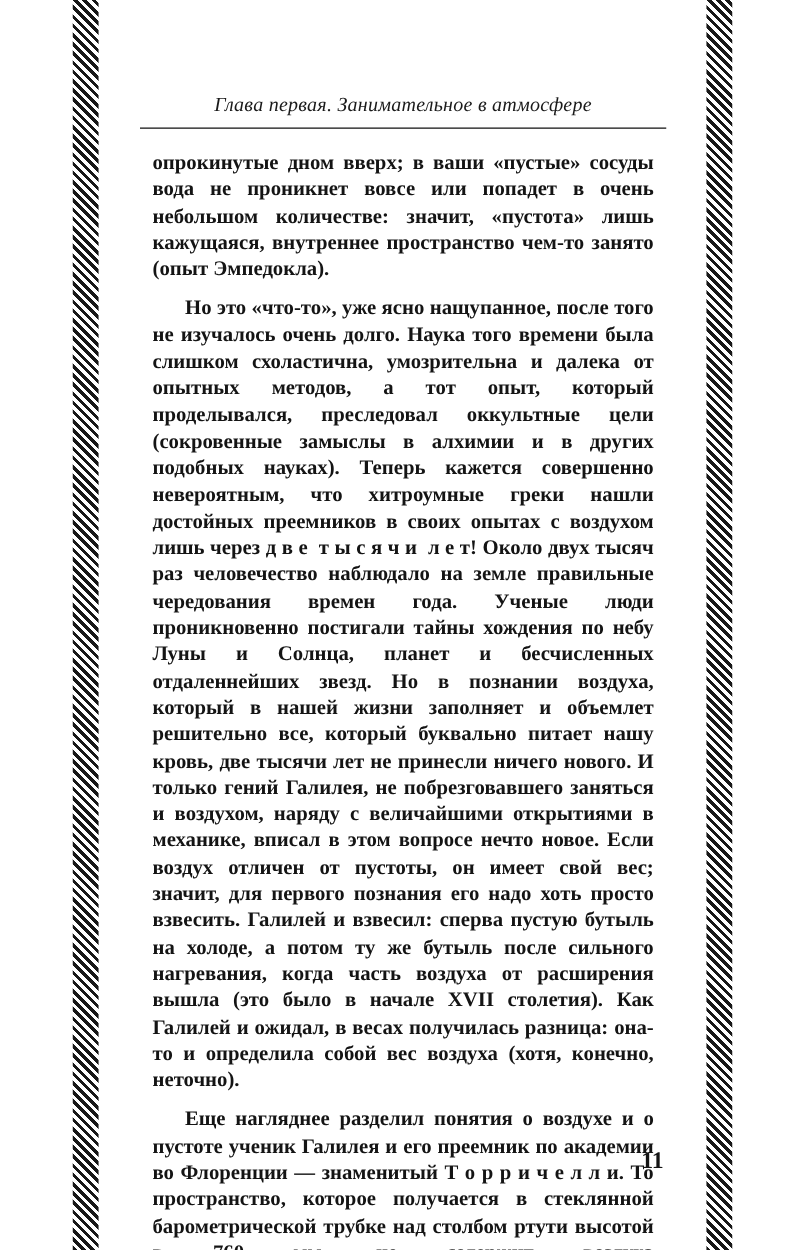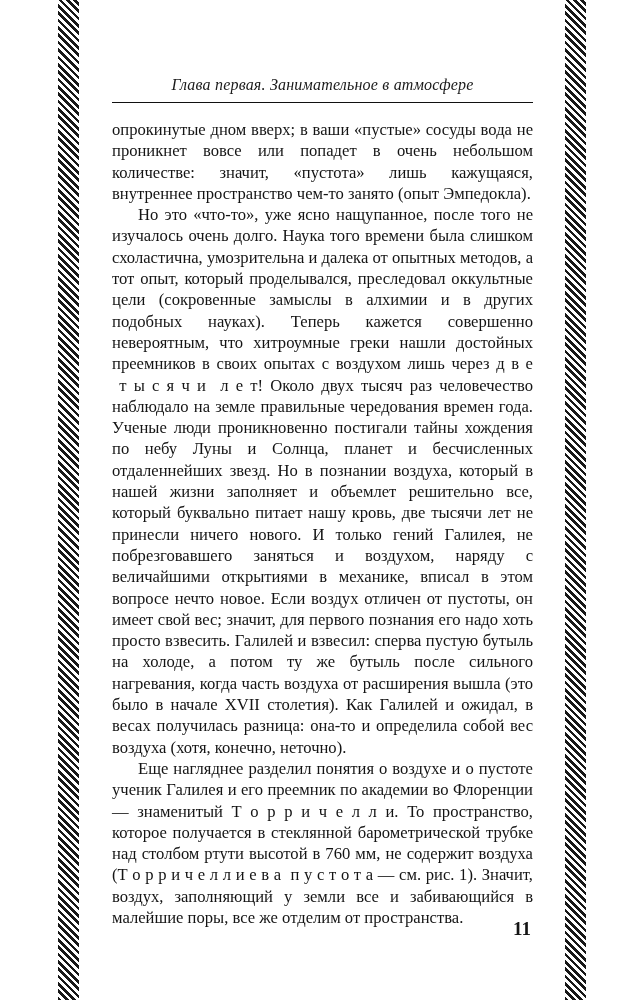--- a/index.html
+++ b/index.html
@@ -47,26 +47,27 @@
     text-align: center;
     letter-spacing: 0.2px;
     color: #1a1a1a;
   }
   .header-rule {
     border: none;
     border-top: 1.6px solid #111;
     margin: 8px 0 16px 0;
   }
   .body-text p {
-    margin: 0;
+    margin: 10px;
     font-size: 16.6px;
     line-height: 21.3px;
     text-align: justify;
     text-indent: 26px;
     color: #141414;
+    font-weight: bold;
   }
   .body-text p.no-indent {
     text-indent: 0;
   }
   .page-number {
     position: absolute;
     top: 918px;
     right: 2px;
     font-weight: bold;
     font-size: 19px;

